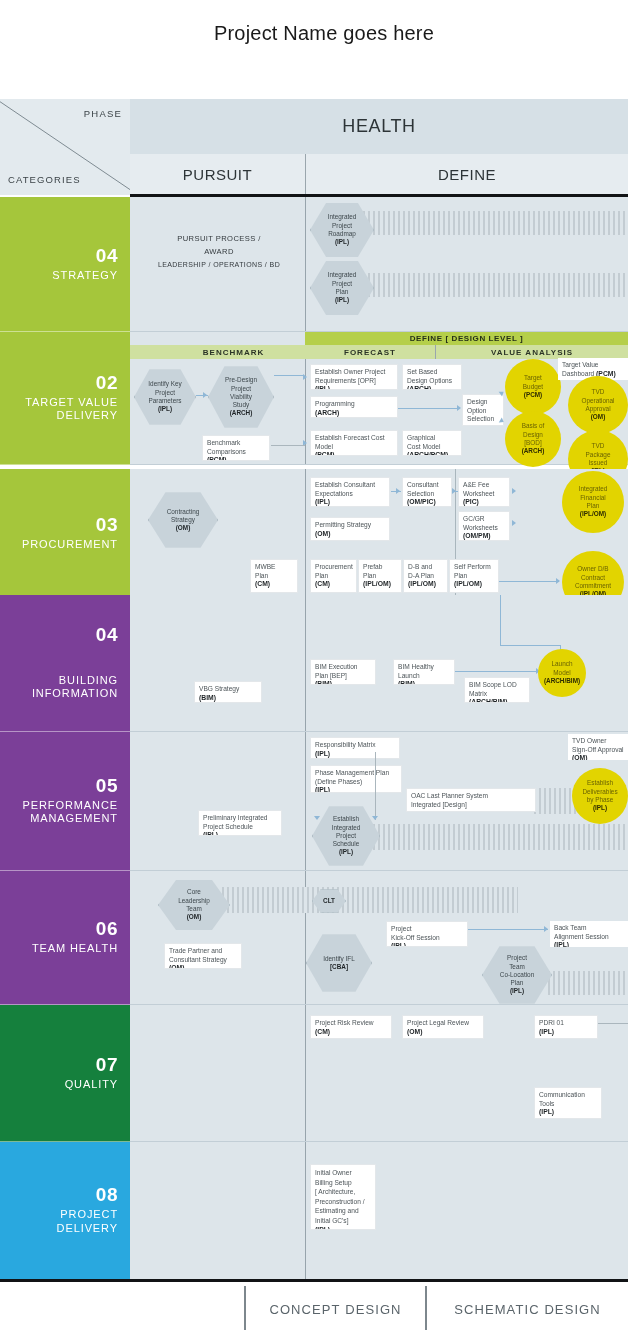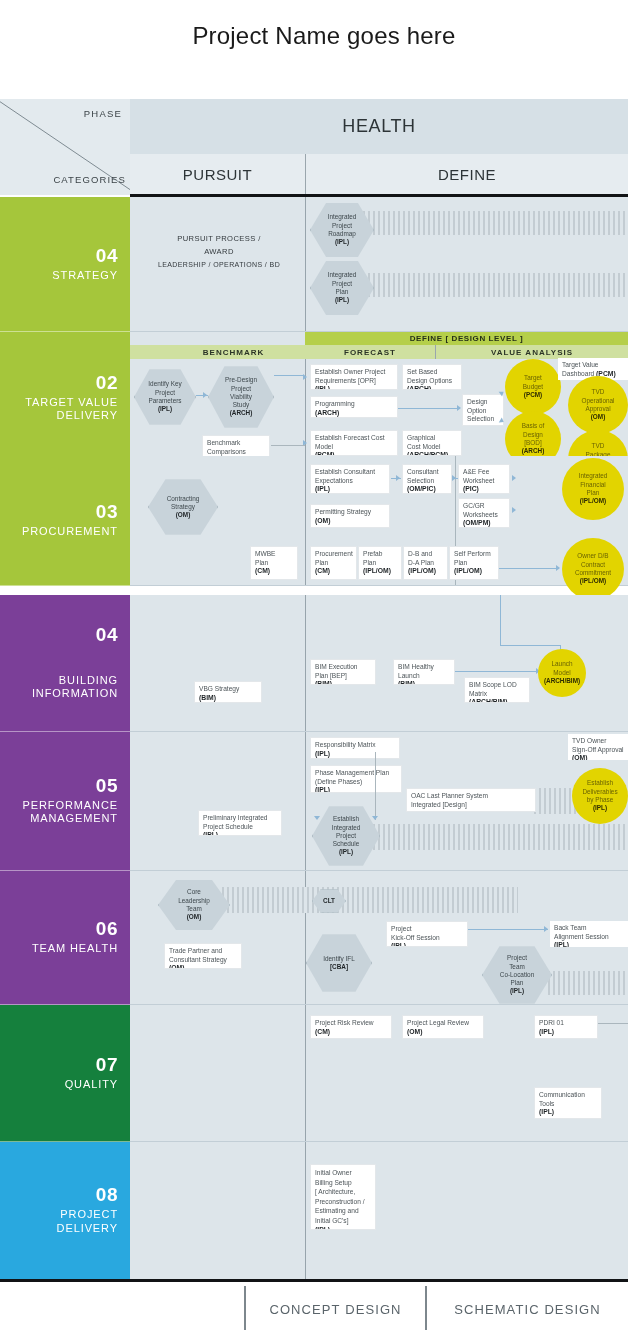--- a/index.html
+++ b/index.html
@@ -9,40 +9,40 @@
     font-family: "Liberation Sans", sans-serif;
     overflow: hidden;
   }
 
   #root { position: relative; width: 628px; height: 1339px; }
 
   
   .title {
     position: absolute; left: 0; top: 22px; width: 628px;
     text-align: center;
-    font-size: 24px; color: #1a1a1a; letter-spacing: .2px;
+    font-size: 20px; color: #1a1a1a; letter-spacing: .2px;
     padding-left: 20px;
   }
 
   
   .hdr-corner {
     position: absolute; left: 0; top: 99px; width: 130px; height: 96px;
     background: #e3eaee;
     overflow: hidden;
   }
   .hdr-corner .diag {
     position: absolute; left: -8px; top: -4px; width: 152px; height: 104px;
   }
   .lbl-phase {
     position: absolute; left: 0; top: 108px; width: 122px;
     text-align: right; font-size: 9.5px; letter-spacing: 1.2px; color: #3c4448;
   }
   .lbl-categories {
     position: absolute; left: 8px; top: 174px; width: 118px;
-    text-align: right; font-size: 9.5px; letter-spacing: 1.1px; color: #3c4448;
+    text-align: left; font-size: 9.5px; letter-spacing: 1.1px; color: #3c4448;
   }
 
   .phase-band {
     position: absolute; left: 130px; top: 99px; width: 498px; height: 55px;
     background: #d6e0e6;
     display: flex; align-items: center; justify-content: center;
     font-size: 18px; color: #2d3437; letter-spacing: .6px;
   }
 
   .cat-band {
@@ -365,21 +365,21 @@
           <span>
             <span style="white-space:pre-line;">TVD
 Package
 Issued</span><br>
             <b>(IPL)</b>
           </span>
         </div>
       </div>
     </div>
 
-    <div class="row" style="top:259px;height:130px;">
+    <div class="row" style="top:272px;height:130px;">
       <div class="cat-col" style="background:#a5c63b;">
         <div class="cat-num">03</div>
         <div class="cat-name">PROCUREMENT</div>
       </div>
       <div class="content-col">
         <div class="vdiv" style="left:175px;"></div>
         <div class="vdiv" style="left:325px;background:#a9b6bd;"></div>
 
         <div class="hexwrap" style="left:18px;top:22px;width:70px;height:58px;">
           <div class="hex">

